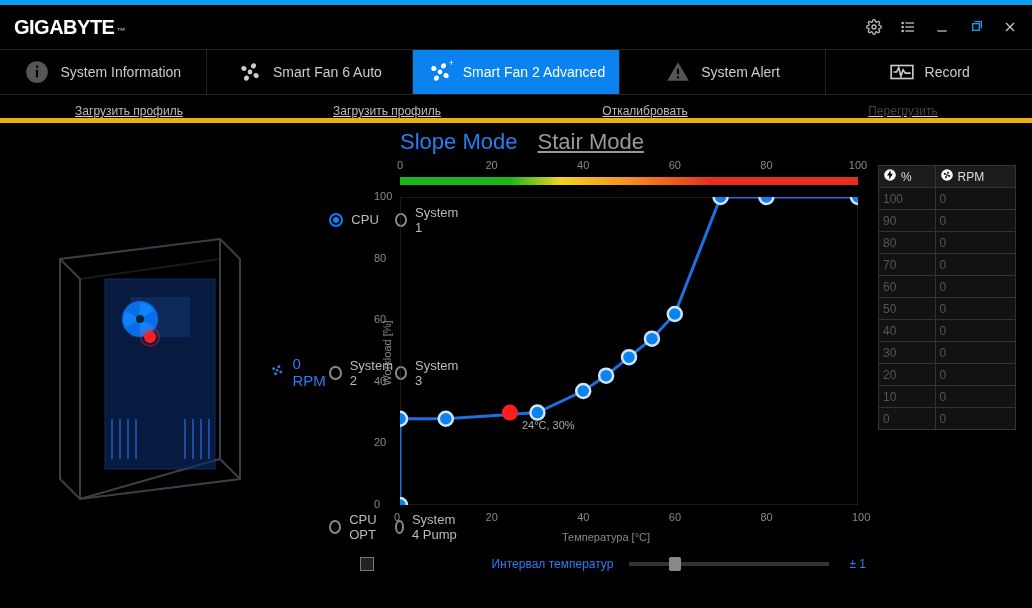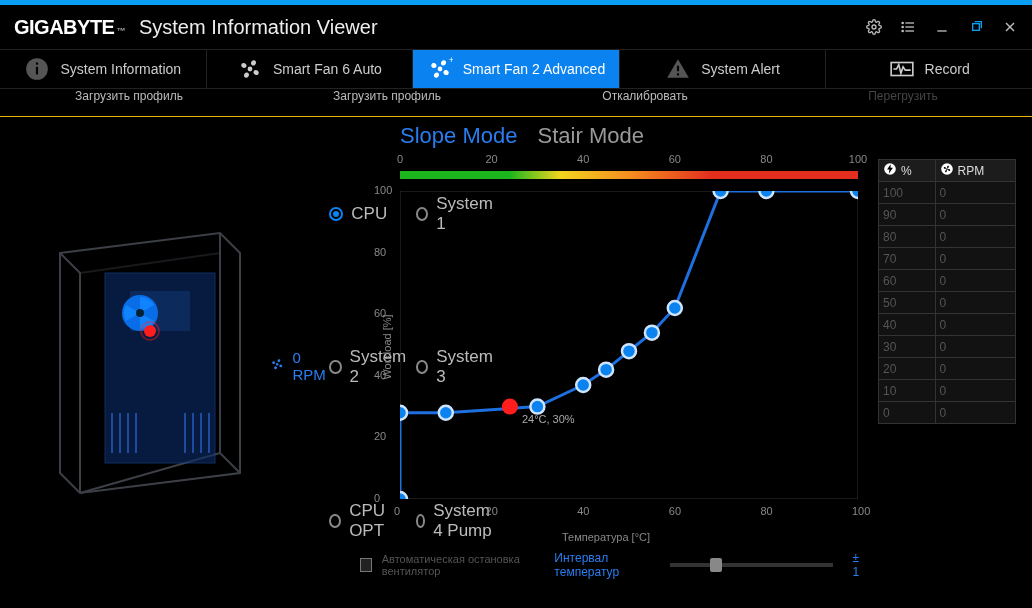--- a/index.html
+++ b/index.html
@@ -5,76 +5,75 @@
   * { box-sizing: border-box; margin: 0; padding: 0; font-family: "Segoe UI", Arial, sans-serif; }
   body { background: #000; color: #ccc; width: 1032px; height: 608px; overflow: hidden; border-top: 5px solid #0a9ff2; position: relative; }
   .header { display: flex; align-items: center; height: 44px; padding: 0 14px; }
   .brand { font-weight: 800; font-size: 20px; color: #fff; letter-spacing: -0.5px; display:flex; align-items:baseline; }
   .brand-tm { font-size: 9px; color:#aaa; margin-left:2px; }
   .app-title { font-size: 20px; font-weight: 300; color: #eee; margin-left: 14px; }
   .header-spacer { flex: 1; }
   .header-icons { display: flex; gap: 18px; align-items: center; }
   .hicon { width: 16px; height: 16px; color:#bbb; cursor:pointer; display:flex; align-items:center; justify-content:center;}
   .hicon svg { width:16px; height:16px; }
-  .tabs { display: flex; height: 40px; border-top: 1px solid #222; border-bottom: 1px solid #222; justify-content: space-between; }
+  .tabs { display: flex; height: 46px; border-top: 1px solid #222; border-bottom: 1px solid #222; justify-content: space-between; }
   .tab { flex: 1; display: flex; align-items: center; justify-content: center; gap: 10px; color: #ccc; font-size: 14px; cursor: pointer; border-right: 1px solid #222;}
   .tab:last-child{border-right:none;}
   .tab.active { background: #0a82f0; color: #fff; }
   .tab-icon { width:26px; height:26px; display:flex; align-items:center; justify-content:center;}
   .tab-icon svg { width:26px; height:26px; }
-  .subbar { display:flex; height: 28px; align-items:flex-start; border-bottom:1px solid #eab308;}
+  .subbar { display:flex; height: 28px; align-items:flex-end; border-bottom:5px solid #eab308;text-decoration:underline;}
   .subbtn { flex:1; text-align:center; font-size:12px; color:#bbb; cursor:pointer; }
   .subbtn.disabled { color:#444; cursor:default;}
   .content { display:flex; height: calc(608px - 5px - 44px - 44px - 28px); }
   .left { width: 340px; padding: 14px 16px 10px 20px; display:flex; }
   .case-wrap { flex:1; display:flex; align-items:center; justify-content:center; }
   .rpm-row { display:flex; align-items:center; gap:8px; color:#2a7df0; font-size:15px; margin-top:6px;}
   .rpm-icon { width:18px; height:18px; }
-  .sensor-grid { display:grid; grid-template-columns: 1fr 1fr; margin-top:10px; row-gap:8px; font-size:17px;gap:8px; }
+  .sensor-grid { display:grid; grid-template-columns: 1fr 1fr; margin-top:10px; row-gap:8px; font-size:13px; }
   .sensor { display:flex; align-items:center; gap:8px; cursor:pointer; color:#bbb;}
   .radio { width:14px; height:14px; border-radius:50%; border:2px solid #888; display:inline-block; position:relative;}
   .radio.on { border-color:#0a82f0; }
   .radio.on::after { content:""; position:absolute; inset:2px; border-radius:50%; background:#0a82f0;}
   .right { flex:1; padding: 2px 16px 8px 6px; display:flex; gap:12px; }
   .chart-col { flex:1; display:flex; flex-direction:column; }
   .mode-row { font-size:22px; font-weight:300; padding:4px 0 2px 54px; }
   .mode-active { color:#2a7df0; cursor:pointer;margin-top:32px;}
-  .mode-inactive { color:#999; cursor:pointer; margin-left:14px;}
+  .mode-inactive { color:#999; cursor:pointer; margin-left:14px;text-decoration:underline;}
   .chart-area { position:relative; height: 392px; }
   .bottom-controls { display:flex; align-items:center; gap:10px; font-size:12px; margin-top:8px; padding-left:14px;}
   .chk { width:14px; height:14px; border:1px solid #777; background:#222; cursor:pointer;}
   .autostop { color:#555; font-size:11px;}
   .interval-label { color:#2a7df0; font-size:12px; margin-left:auto; margin-right:6px;}
   .slider { width:200px; height:4px; background:#333; position:relative; cursor:pointer;}
   .slider-thumb { position:absolute; top:-5px; left:40px; width:12px; height:14px; background:#888; border-radius:2px;}
   .plusminus { color:#2a7df0; font-size:12px; margin-left:10px;}
   .table-col { width:138px; padding-top: 40px;}
   table.fan { border-collapse:collapse; width:100%; font-size:12px; }
   table.fan th, table.fan td { border:1px solid #333; height:22px; padding: 0 4px; }
   table.fan th { background:#1c1c1c; color:#ddd; font-weight:normal;}
   table.fan td { background:#121212; color:#555;}
   .th-inner { display:flex; align-items:center; gap:4px; justify-content:flex-start;}
   .th-icon svg { width:14px; height:14px; }
   
   .plot { position:absolute; left:54px; top:40px; right:8px; bottom:44px; }
   .gradbar { position:absolute; left:54px; top:20px; right:8px; height:8px; background:linear-gradient(90deg,#1db51d 0%, #1db51d 24%, #f2d51f 35%, #f58f1f 50%, #e42f1f 68%, #e42f1f 100%);}
   .axis-label-y { position:absolute; left:8px; top:50%; transform: translateY(-50%) rotate(-90deg); transform-origin:center; font-size:11px; color:#888; white-space:nowrap;}
-  .axis-label-x { position:absolute; left:50%; bottom:0; transform:translateX(-50%); font-size:11px; color:#888;}
+  .axis-label-x { position:absolute; left:50%; bottom:6px; transform:translateX(-50%); font-size:11px; color:#888;}
   .tick-x, .tick-y { position:absolute; font-size:11px; color:#888;}
   .tick-top { position:absolute; font-size:11px; color:#888; top:0; transform:translateX(-50%);}
 </style>
 </head>
 <body>
 
 <div class="header">
   <div class="brand">
     <span>GIGABYTE</span>
       <span class="brand-tm">™</span>
   </div>
-  <div class="app-title">System Information Viewer</div>
   <div class="header-spacer"></div>
   <div class="header-icons">
     <div class="hicon">
         <svg viewBox="0 0 24 24" fill="none" stroke="currentColor" stroke-width="2">
           <circle cx="12" cy="12" r="3"></circle>
           <path d="M19.4 15a1.7 1.7 0 0 0 .34 1.87l.06.06a2 2 0 1 1-2.83 2.83l-.06-.06a1.7 1.7 0 0 0-1.87-.34 1.7 1.7 0 0 0-1 1.55V21a2 2 0 1 1-4 0v-.09a1.7 1.7 0 0 0-1-1.55 1.7 1.7 0 0 0-1.87.34l-.06.06a2 2 0 1 1-2.83-2.83l.06-.06a1.7 1.7 0 0 0 .34-1.87 1.7 1.7 0 0 0-1.55-1H3a2 2 0 1 1 0-4h.09a1.7 1.7 0 0 0 1.55-1 1.7 1.7 0 0 0-.34-1.87l-.06-.06a2 2 0 1 1 2.83-2.83l.06.06a1.7 1.7 0 0 0 1.87.34H9a1.7 1.7 0 0 0 1-1.55V3a2 2 0 1 1 4 0v.09a1.7 1.7 0 0 0 1 1.55 1.7 1.7 0 0 0 1.87-.34l.06-.06a2 2 0 1 1 2.83 2.83l-.06.06a1.7 1.7 0 0 0-.34 1.87V9a1.7 1.7 0 0 0 1.55 1H21a2 2 0 1 1 0 4h-.09a1.7 1.7 0 0 0-1.55 1z"></path>
         </svg>
       </div>
     <div class="hicon">
         <svg viewBox="0 0 24 24" fill="none" stroke="currentColor" stroke-width="2">
@@ -310,21 +309,20 @@
             <div class="tick-y" style="left: 28px; top: 341px;">0</div>
             <div class="tick-y" style="left: 28px; top: 279.4px;">20</div>
             <div class="tick-y" style="left: 28px; top: 217.8px;">40</div>
             <div class="tick-y" style="left: 28px; top: 156.2px;">60</div>
             <div class="tick-y" style="left: 28px; top: 94.6px;">80</div>
             <div class="tick-y" style="left: 28px; top: 33px;">100</div>
           </div>
       </div>
       <div class="bottom-controls">
         <span class="chk"></span>
-        <span class="autostop">Автоматическая остановка вентилятор</span>
         <span class="interval-label">Интервал температур</span>
         <div class="slider">
             <div class="slider-thumb"></div>
           </div>
         <span class="plusminus">± 1</span>
       </div>
     </div>
 
     <div class="table-col">
       <table class="fan">

